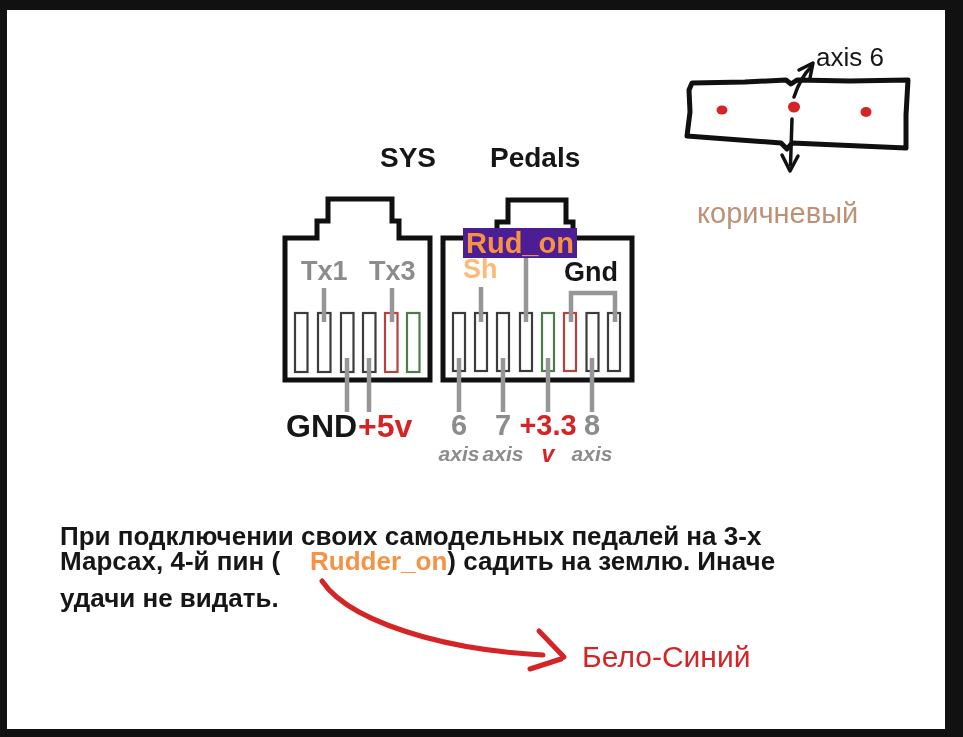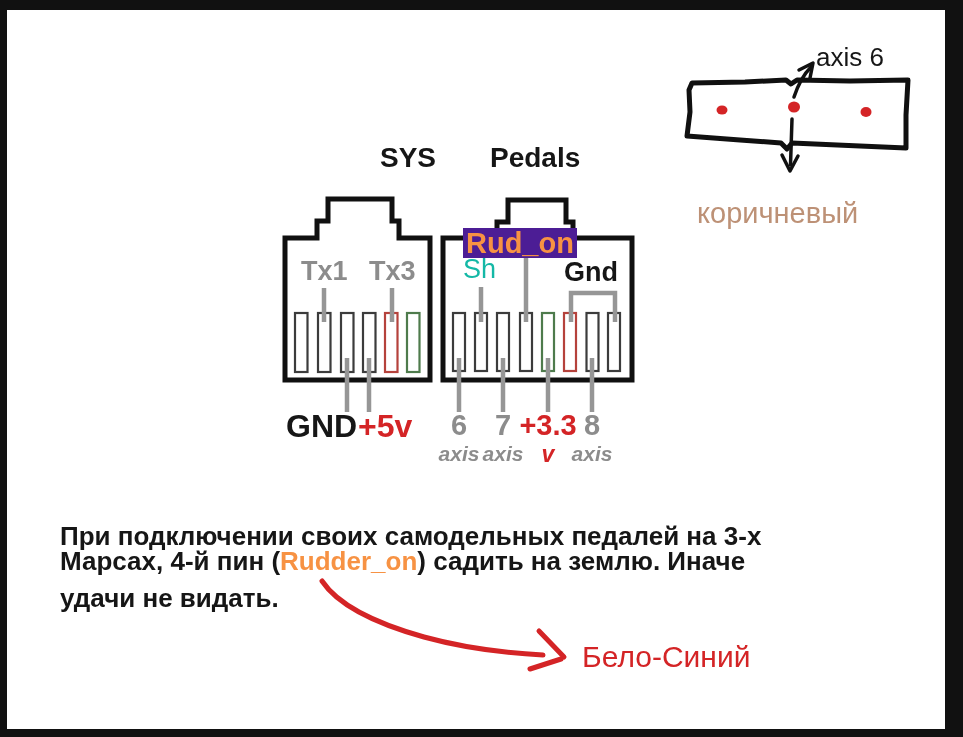--- a/index.html
+++ b/index.html
@@ -9,33 +9,33 @@
     font-family:"Liberation Sans", sans-serif;
   }
   #paper {
     position:absolute; left:7px; top:10px; width:938px; height:719px;
     background:#ffffff;
   }
   .lbl { position:absolute; white-space:nowrap; line-height:1.05; }
   .c-black  { color:#161616; }
   .c-gray   { color:#8c8c8c; }
   .c-red    { color:#d42426; }
-  .c-orange { color:#f79243; }
+  .c-orange { color:#f79243;margin-left:30px; }
   .c-brown  { color:#bd9176; }
 
   .conn-title { font-size:28px; font-weight:700; color:#161616; }
   .pin-top    { font-size:27px; font-weight:700; color:#8c8c8c; }
   .big-bottom { font-size:32px; font-weight:700; }
   .pcol { position:absolute; width:90px; text-align:center; top:411px; }
   .pcol .pin { font-size:29px; font-weight:700; line-height:1.0; }
   .pcol .sub { font-size:21px; font-weight:700; line-height:1.0; margin-top:3px;font-style:italic; }
   .pcol .sub.vred { font-size:23px; }
 
   .rudon { font-size:29px; font-weight:700; color:#f79243; background:#4c1d95; padding:0 3px; }
-  .sh    { font-size:27px; font-weight:400; color:#14b8a6; }
+  .sh    { font-size:27px; font-weight:700; color:#fdba74; }
   .gnd2  { font-size:27px; font-weight:700; color:#161616; }
 
   .note-line { font-size:26px; font-weight:700; color:#161616; }
   .hand  { font-size:30px; }
   svg { position:absolute; left:0; top:0; }
 </style>
 </head>
 <body>
 
 <div id="stage">

